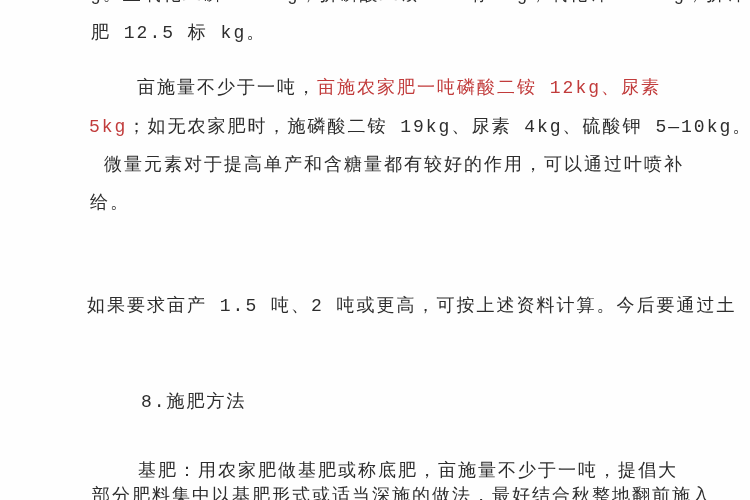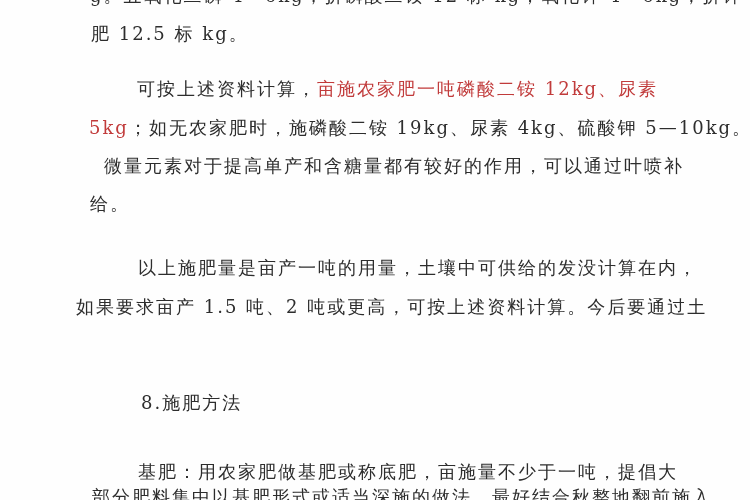--- a/index.html
+++ b/index.html
@@ -15,70 +15,68 @@
     background: #fefefe;
     color: #2d2d2d;
     font-family: "DejaVu Serif", "Liberation Serif", serif;
   }
   .line {
     position: absolute;
     white-space: nowrap;
     font-size: 18px;
     line-height: 21px;
     letter-spacing: 2px;
+    font-family: Liberation Mono, monospace;
   }
   .seg-red { color: #c13b3b; margin-top: 36px; }
   .seg-default { color: #2d2d2d; }
 
   
   .l0  { top: -15px; left: 90px;  }  
   .l1  { top: 23px;  left: 91px;  }
   .l2  { top: 78px;  left: 137px; }
   .l3  { top: 117px; left: 89px;  }
   .l4  { top: 155px; left: 104px;  }
   .l5  { top: 193px; left: 90px;  }
   .l6  { top: 257px; left: 138px; }
-  .l7  { top: 296px; left: 76px;  }
+  .l7  { top: 296px; left: 87px;  }
   .l8  { top: 334px; left: 88px;  }
   .l9  { top: 392px; left: 141px; }
   .l10 { top: 461px; left: 138px; }
   .l11 { top: 486px; left: 92px;  }  
 </style>
 </head>
 <body>
 
 <div class="page">
 
   <div class="line l0">
     <span class="seg-default">g。五氧化二磷 4—6kg，折磷酸二铵 12 标 kg；氧化钾 4—6kg，折钾</span>
   </div>
 
   <div class="line l1">
     <span class="seg-default">肥 12.5 标 kg。</span>
   </div>
 
   <div class="line l2">
-    <span class="seg-default">可按上述资料计算，</span><span class="seg-red">亩施农家肥一吨磷酸二铵 12kg、尿素</span>
+    <span class="seg-default">亩施量不少于一吨，</span><span class="seg-red">亩施农家肥一吨磷酸二铵 12kg、尿素</span>
   </div>
 
   <div class="line l3">
     <span class="seg-red">5kg</span><span class="seg-default">；如无农家肥时，施磷酸二铵 19kg、尿素 4kg、硫酸钾 5—10kg。</span>
   </div>
 
   <div class="line l4">
     <span class="seg-default">微量元素对于提高单产和含糖量都有较好的作用，可以通过叶喷补</span>
   </div>
 
   <div class="line l5">
     <span class="seg-default">给。</span>
   </div>
 
-  <div class="line l6">
-    <span class="seg-default">以上施肥量是亩产一吨的用量，土壤中可供给的发没计算在内，</span>
-  </div>
 
   <div class="line l7">
     <span class="seg-default">如果要求亩产 1.5 吨、2 吨或更高，可按上述资料计算。今后要通过土</span>
   </div>
 
 
   <div class="line l9">
     <span class="seg-default">8.施肥方法</span>
   </div>
 

